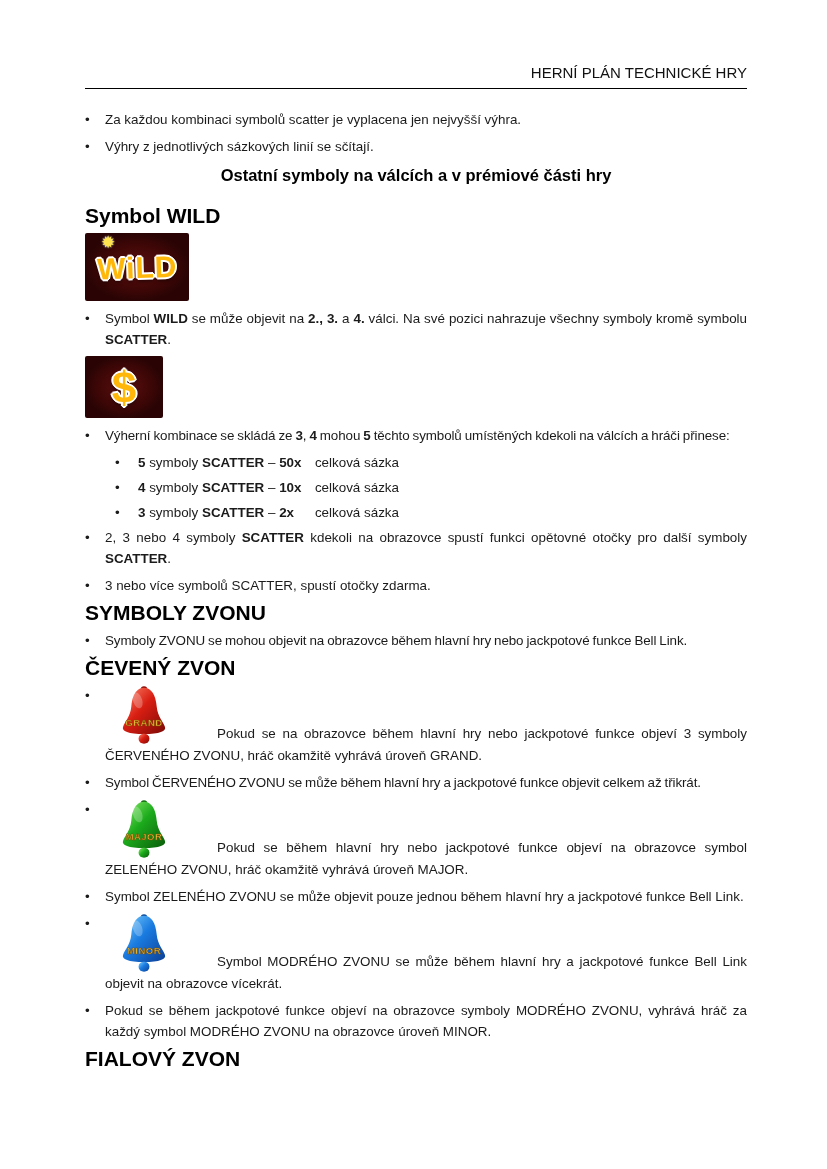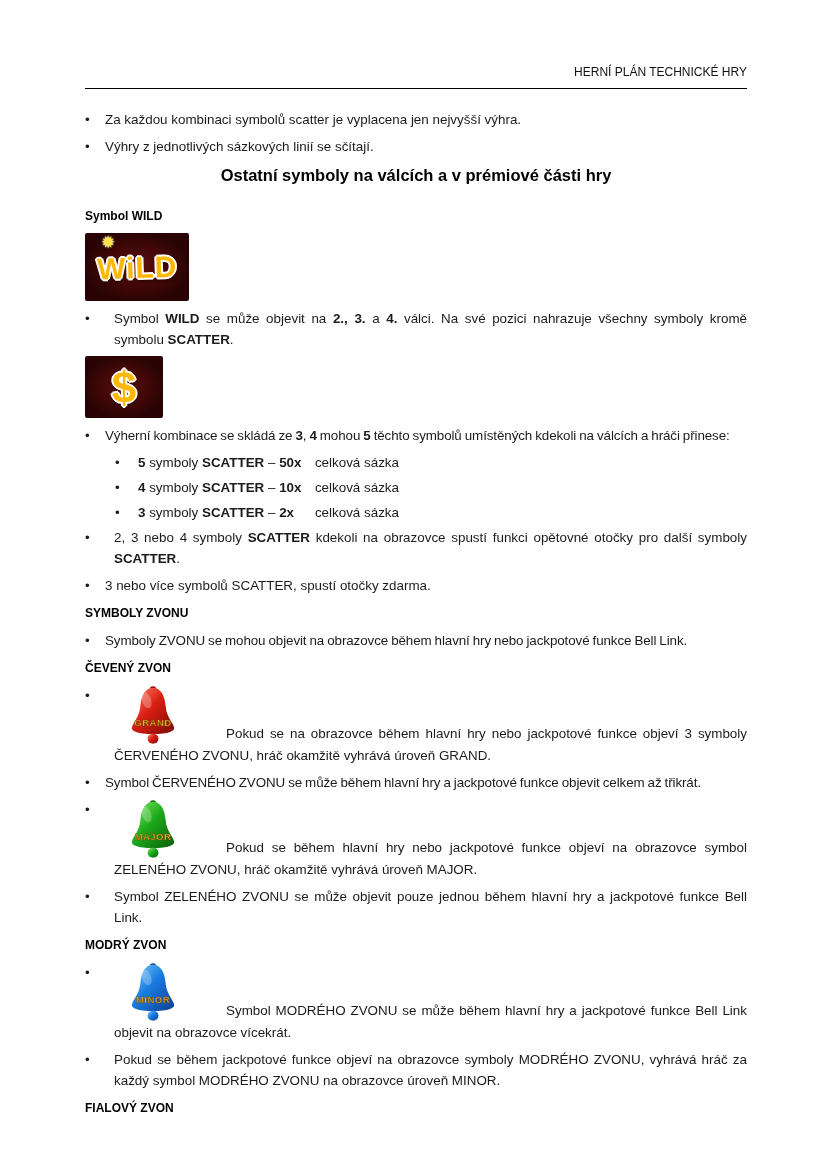--- a/index.html
+++ b/index.html
@@ -3,37 +3,37 @@
 <meta charset="utf-8">
 <style>
   html,body{margin:0;padding:0;background:#ffffff;}
   body{
     width:827px;height:1169px;overflow:hidden;
     font-family:"Liberation Sans","DejaVu Sans",sans-serif;
     color:#1b1b1b;font-size:13.4px;line-height:21px;
   }
   .page{padding:62px 80px 0 85px;}
   .hdr{
-    text-align:right;font-size:12px;line-height:21px;color:#111;
+    text-align:right;font-size:15px;line-height:21px;color:#111;
     padding-bottom:5px;border-bottom:1.6px solid #000;margin-bottom:20px;
   }
   .bullet{display:flex;margin:0 0 6px 0;}
   .bullet .dot{flex:none;width:20px;}
   .bullet.sub{padding-left:30px;margin-bottom:4px;}
   .bullet.sub .dot{width:23px;}
   .btext{flex:1 1 auto;}
-  .justify .btext{text-align:justify;margin-left:9px;}
+  .justify .btext{text-align:justify;}
   .tight{letter-spacing:-0.1px;word-spacing:-0.6px;}
   b{font-weight:bold;}
   .center-heading{
     text-align:center;font-weight:bold;font-size:16.5px;line-height:24px;
     margin:0 0 18px 0;color:#000;
   }
   .section-heading{
-    font-weight:bold;font-size:12px;line-height:22px;margin:1px 0 6px 0;color:#000;
+    font-weight:bold;font-size:21px;line-height:22px;margin:1px 0 6px 0;color:#000;
   }
   
   .tile{
     position:relative;border-radius:2px;margin:4px 0 7px 0;
     background:radial-gradient(closest-side,#5d0f0f 0%,#3c0606 72%,#2a0404 100%);
     display:flex;align-items:center;justify-content:center;
   }
   .tile.wild{width:104px;height:68px;}
   .tile.scatter{width:78px;height:62px;}
   .tile .glyph{
@@ -175,21 +175,20 @@
         <text x="30" y="45" text-anchor="middle" font-family="Liberation Sans, sans-serif" font-size="10.5" font-weight="bold" fill="#f7c93e" stroke="#7a4a00" stroke-width="0.6" letter-spacing="0.5">MAJOR</text>
       </svg></span><span><span>Pokud se během hlavní hry nebo jackpotové funkce objeví na obrazovce symbol ZELENÉHO ZVONU, hráč okamžitě vyhrává úroveň MAJOR.</span></span>
     </div>
   </div>
 
   <div class="bullet justify">
     <span class="dot">•</span>
     <div class="btext"><span>Symbol ZELENÉHO ZVONU se může objevit pouze jednou během hlavní hry a jackpotové funkce Bell Link.</span></div>
   </div>
 
-  <div class="section-heading">MODRÝ ZVON</div>
 
   <div class="bullet justify">
     <span class="dot">•</span>
     <div class="btext">
       <span class="bell-img"><svg viewBox="0 0 60 66" xmlns="http://www.w3.org/2000/svg">
         <defs>
               <linearGradient id="gradB" x1="0" y1="0" x2="1" y2="1">
           <stop offset="0" stop-color="#7cd0ff"></stop>
                 <stop offset="0.45" stop-color="#1a7be0"></stop>
                 <stop offset="1" stop-color="#0b3f96"></stop>

